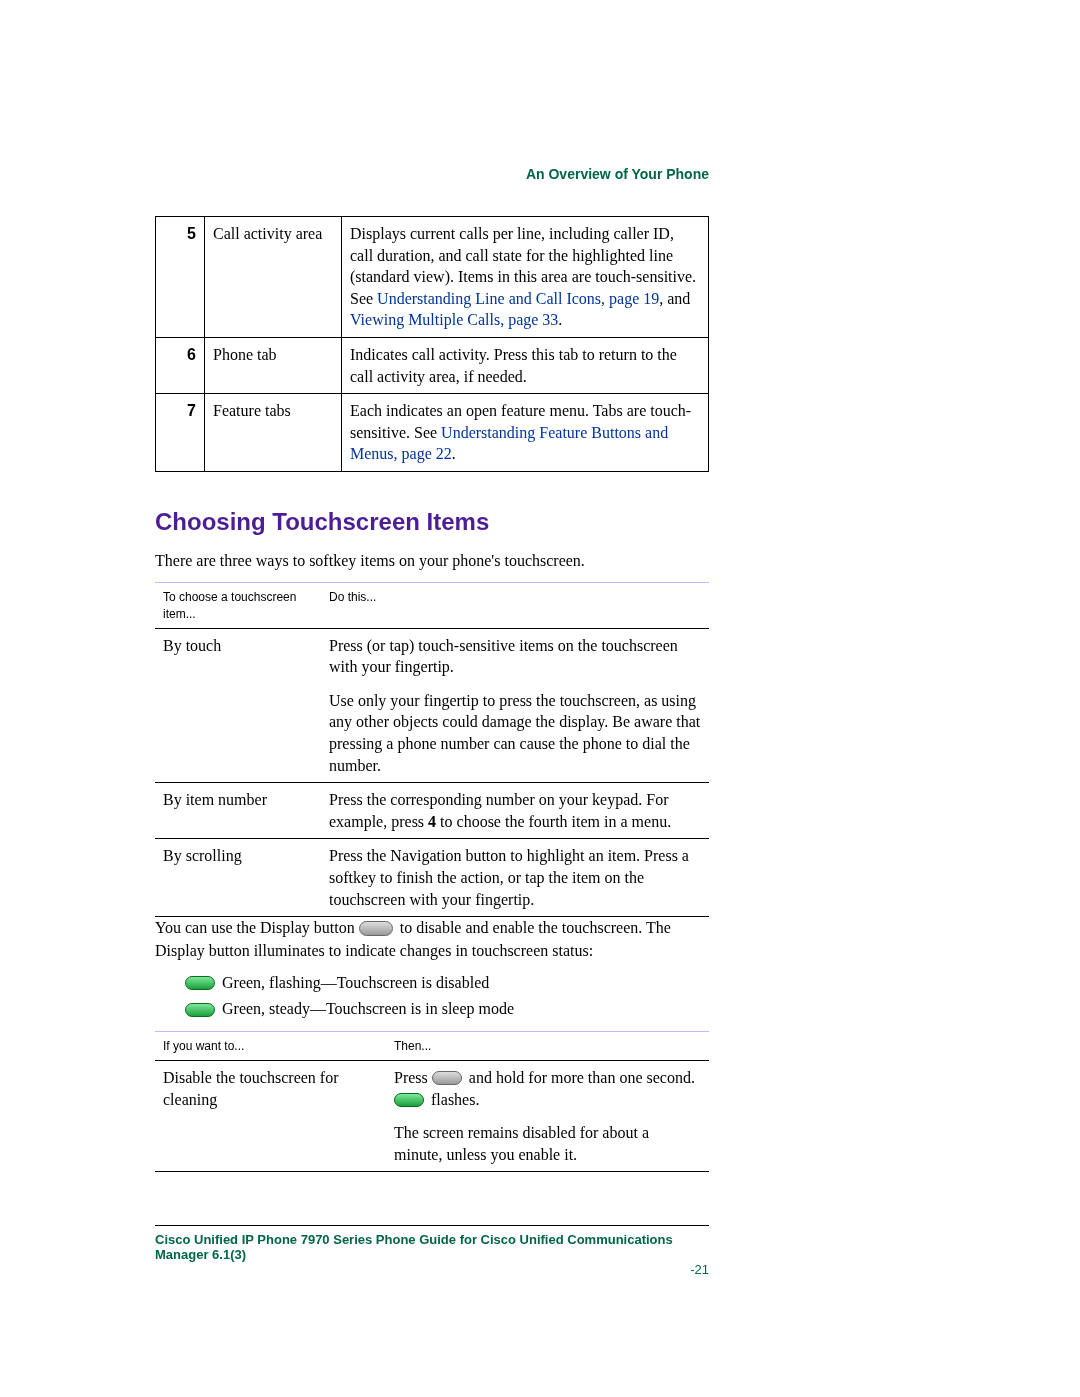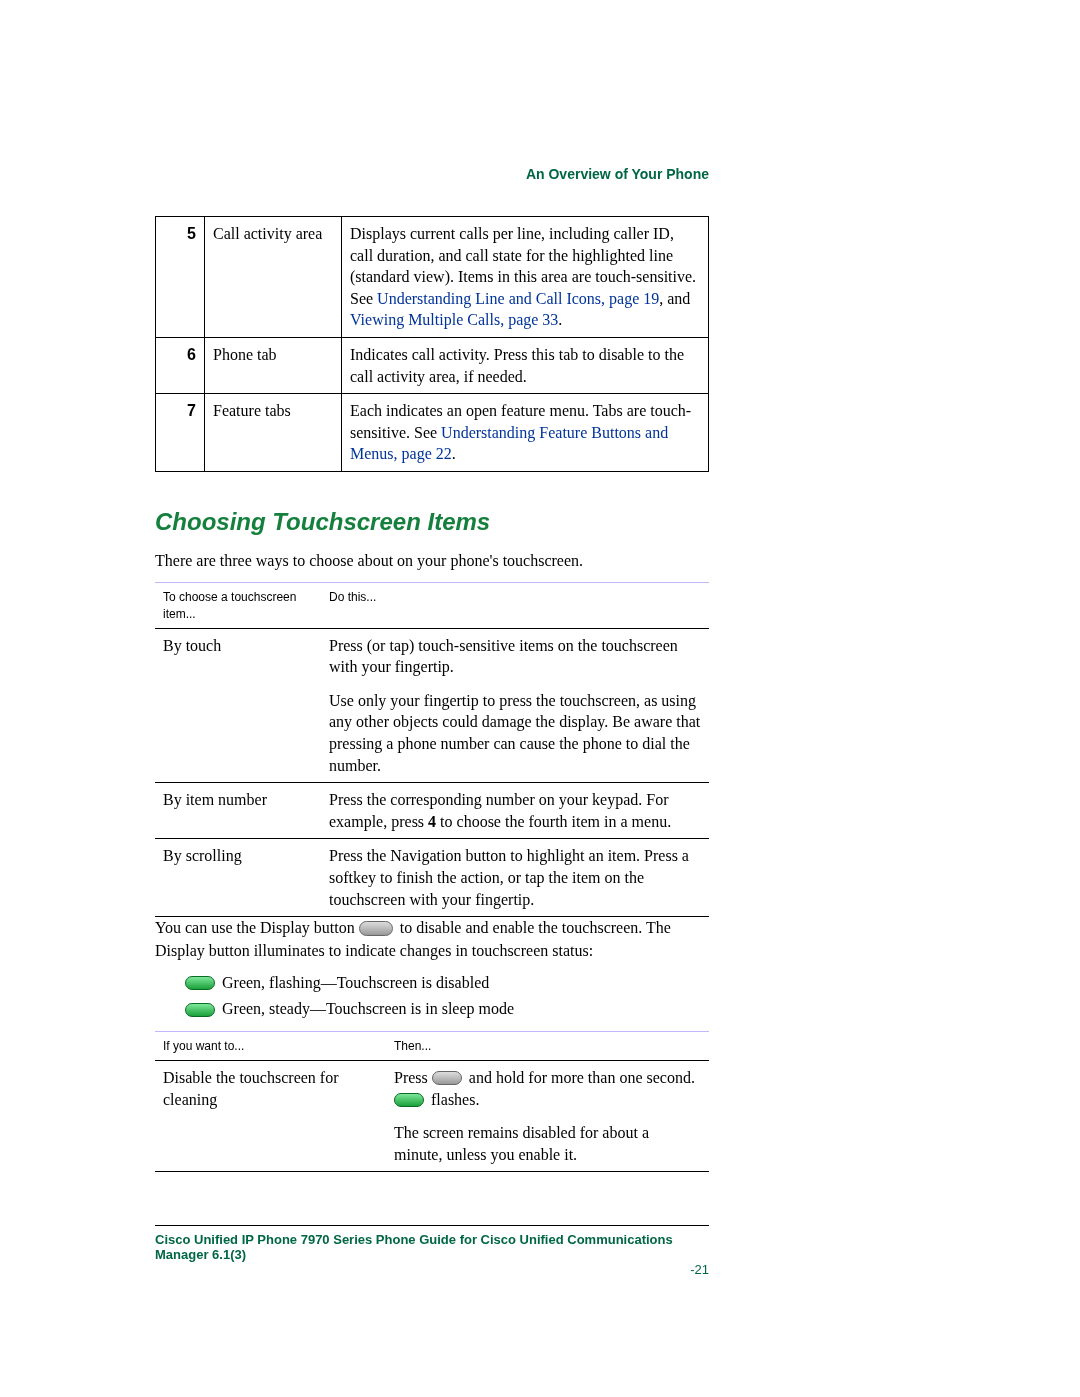--- a/index.html
+++ b/index.html
@@ -45,26 +45,25 @@
     font-family: Arial, Helvetica, sans-serif;
     font-weight: bold;
     text-align: right;
     width: 32px;
   }
   table.t1 td.name {
     width: 120px;
   }
 
   h2.section {
-    color: #15803d;
+    color: #4c1d95;
     font-family: Arial, Helvetica, sans-serif;
     font-weight: bold;
     font-size: 24px;
     margin: 36px 0 14px 0;
-    font-style: italic;
   }
   p.intro {
     font-size: 16px;
     margin: 0 0 10px 0;
     line-height: 1.4;
   }
   a.link { color: #003399; text-decoration: none; }
 
   table.t2 th, table.t2 td,
   table.t3 th, table.t3 td {
@@ -141,34 +140,34 @@
           <tr>
         <td class="num">5</td>
         <td class="name">Call activity area</td>
         <td>
           <span>Displays current calls per line, including caller ID, call duration, and call state for the highlighted line (standard view). Items in this area are touch-sensitive. See </span><a class="link">Understanding Line and Call Icons, page 19</a><span>, and </span><a class="link">Viewing Multiple Calls, page 33</a><span>.</span>
         </td>
       </tr>
       <tr>
         <td class="num">6</td>
         <td class="name">Phone tab</td>
-        <td>Indicates call activity. Press this tab to disable to the call activity area, if needed.</td>
+        <td>Indicates call activity. Press this tab to return to the call activity area, if needed.</td>
       </tr>
       <tr>
         <td class="num">7</td>
         <td class="name">Feature tabs</td>
         <td>
           <span>Each indicates an open feature menu. Tabs are touch-sensitive. See </span><a class="link">Understanding Feature Buttons and Menus, page 22</a><span>.</span>
         </td>
       </tr>
     </tbody>
       </table>
 
     <h2 class="section">Choosing Touchscreen Items</h2>
-    <p class="intro">There are three ways to choose about on your phone's touchscreen.</p>
+    <p class="intro">There are three ways to softkey items on your phone's touchscreen.</p>
 
     <table class="t2">
       <thead>
         <tr>
           <th class="col1">To choose a touchscreen item...</th>
           <th>Do this...</th>
         </tr>
       </thead>
       <tbody>
         <tr class="noborder">

